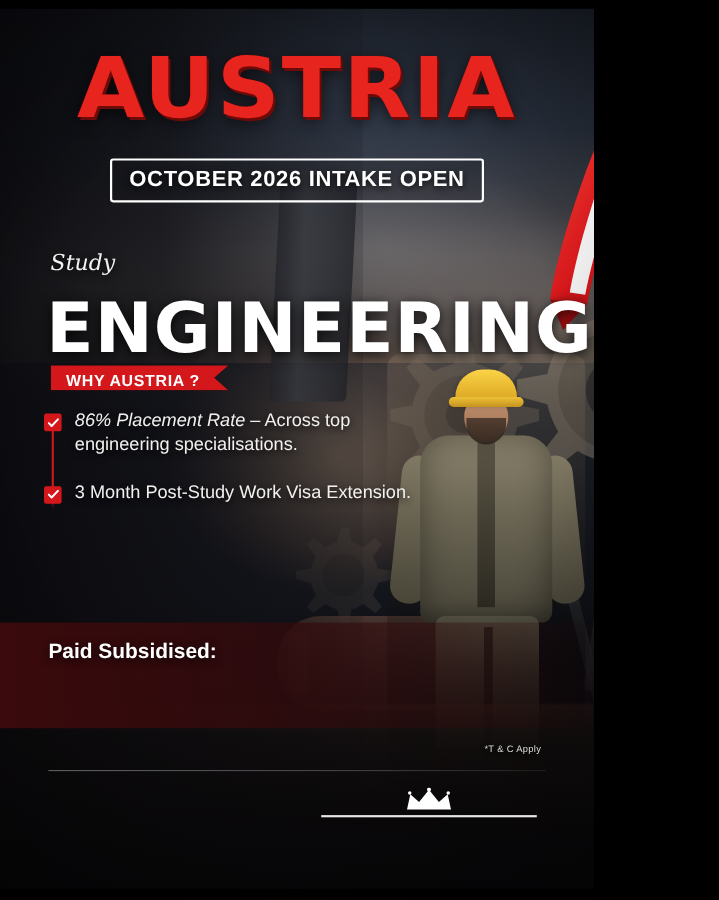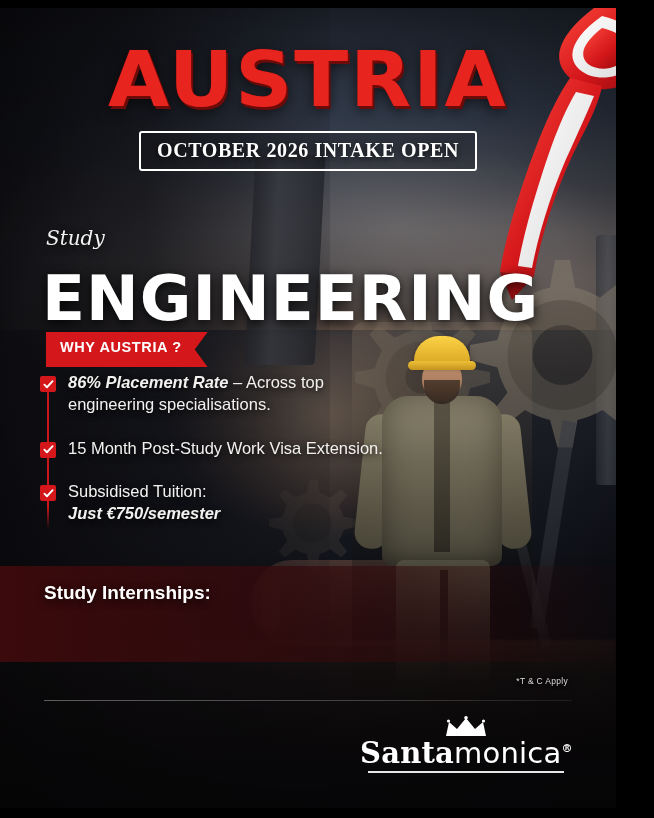--- a/index.html
+++ b/index.html
@@ -1,20 +1,20 @@
 <!DOCTYPE html>
 <html><head>
 <meta charset="utf-8">
 <style>
   html,body{margin:0;padding:0;background:#000;}
   body{font-family:"Liberation Sans",sans-serif;}
 
   .poster{
     position:relative;
-    width:616px;height:818px;
+    width:540px;height:818px;
     overflow:hidden;
     background:#14161c;
   }
 
   
   .bg{
     position:absolute;inset:0;
     background:
       radial-gradient(120% 70% at 50% 8%, rgba(60,72,92,0.95) 0%, rgba(30,36,48,0.9) 40%, rgba(12,14,20,1) 100%),
       linear-gradient(180deg, #2b3340 0%, #3c4450 18%, #6b5f55 38%, #8a7360 52%, #6a5243 66%, #2a2020 82%, #120f10 100%);
@@ -165,26 +165,26 @@
     line-height:.95;
     color:#e8241f;
     text-shadow:
       0 0 1px #7e0d0a,
       2px 3px 0 #6d0b08,
       0 4px 14px rgba(0,0,0,.65);
     transform:scaleX(1.04);
   }
   .intake-badge{
     display:inline-block;
-    margin-top:15px;
+    margin-top:28px;
     padding:6px 16px 7px;
     border:2px solid #ffffff;
     border-radius:3px;
     color:#ffffff;
-    font-family:Liberation Serif, serif;
+    font-family:Liberation Sans, sans-serif;
     font-weight:bold;
     font-size:20px;
     letter-spacing:.6px;
     background:rgba(20,18,22,.25);
     text-shadow:0 2px 6px rgba(0,0,0,.8);
   }
 
   
   .study{
     position:absolute;left:46px;top:226px;
@@ -205,21 +205,21 @@
   }
 
   
   .why-tag{
     position:absolute;left:46px;top:332px;
     background:#d4171a;
     color:#fff;
     font-weight:bold;
     font-size:14.5px;
     letter-spacing:.6px;
-    padding:7px 16px 12px 14px;
+    padding:7px 16px 0 14px;
     clip-path:polygon(0 0, 100% 0, 92% 50%, 100% 100%, 0 100%);
     padding-right:26px;
     box-shadow:0 3px 10px rgba(0,0,0,.5);
   }
 
   
   .list{position:absolute;left:40px;top:372px;width:360px;}
   .list:before{
     content:"";position:absolute;left:7px;top:4px;bottom:18px;width:2px;
     background:linear-gradient(180deg,rgba(212,23,26,.0),rgba(212,23,26,.95) 12%,rgba(212,23,26,.95) 85%,rgba(212,23,26,0));
@@ -228,21 +228,21 @@
   .tick{
     flex:0 0 auto;width:16px;height:16px;margin-top:4px;
     background:#d4171a;border-radius:2px;
     display:flex;align-items:center;justify-content:center;
   }
   .tick svg{width:11px;height:11px;display:block;}
   .li-text{
     color:#f3f1ef;font-size:16.5px;line-height:1.32;
     text-shadow:0 2px 7px rgba(0,0,0,.85);
   }
-  .li-text .em{font-style:italic;font-weight:bold;margin-top:32px;}
+  .li-text .em{font-style:italic;font-weight:normal;margin-top:32px;}
   .li-text .em2{font-style:italic;font-weight:bold;}
 
   
   .band{
     position:absolute;left:0;right:0;top:566px;height:96px;
     background:linear-gradient(90deg, rgba(62,10,12,.93) 0%, rgba(52,10,12,.78) 45%, rgba(30,8,10,0.12) 100%);
   }
   .band-title{
     position:absolute;left:44px;top:582px;
     color:#ffffff;font-size:19px;font-weight:bold;
@@ -418,51 +418,39 @@
       </span>
       <span class="li-text"><span class="em">86% Placement Rate</span><span> – Across top engineering specialisations.</span></span>
     </div>
 
     <div class="li">
       <span class="tick">
         <svg viewBox="0 0 12 12" aria-hidden="true">
             <path d="M1.5 6.2 L4.3 9 L10.5 2.4" stroke="#ffffff" stroke-width="2" fill="none" stroke-linecap="round" stroke-linejoin="round"></path>
           </svg>
       </span>
-      <span class="li-text">15 Month Post-Study Work Visa Extension.</span>
-    </div>
-
-    <div class="li">
-      <span class="tick">
-        <svg viewBox="0 0 12 12" aria-hidden="true">
-            <path d="M1.5 6.2 L4.3 9 L10.5 2.4" stroke="#ffffff" stroke-width="2" fill="none" stroke-linecap="round" stroke-linejoin="round"></path>
-          </svg>
-      </span>
-      <span class="li-text">
-        <span>Subsidised Tuition:</span><br>
-        <span class="em2">Just €750/semester</span>
-      </span>
-    </div>
+      <span class="li-text">3 Month Post-Study Work Visa Extension.</span>
+    </div>
+
 
   </div>
 
   <div class="band"></div>
-  <div class="band-title">Study Internships:</div>
+  <div class="band-title">Paid Subsidised:</div>
   <div class="tc">*T &amp; C Apply</div>
 
   <div class="divider"></div>
 
 
 
   <div class="logo">
     <svg class="crown" viewBox="0 0 44 22" aria-hidden="true">
       <path d="M2 20 L5 6 L13 13 L22 2 L31 13 L39 6 L42 20 Z" fill="#ffffff"></path>
       <circle cx="22" cy="1.8" r="1.8" fill="#ffffff"></circle>
       <circle cx="4.5" cy="5" r="1.6" fill="#ffffff"></circle>
       <circle cx="39.5" cy="5" r="1.6" fill="#ffffff"></circle>
     </svg>
-    <div class="brand"><span>Santa</span><span class="thin">monica</span><span class="reg">®</span></div>
     <div class="rule"></div>
   </div>
 
   <div class="edge-top"></div>
   <div class="edge-bottom"></div>
 </div>
 
 </body></html>

